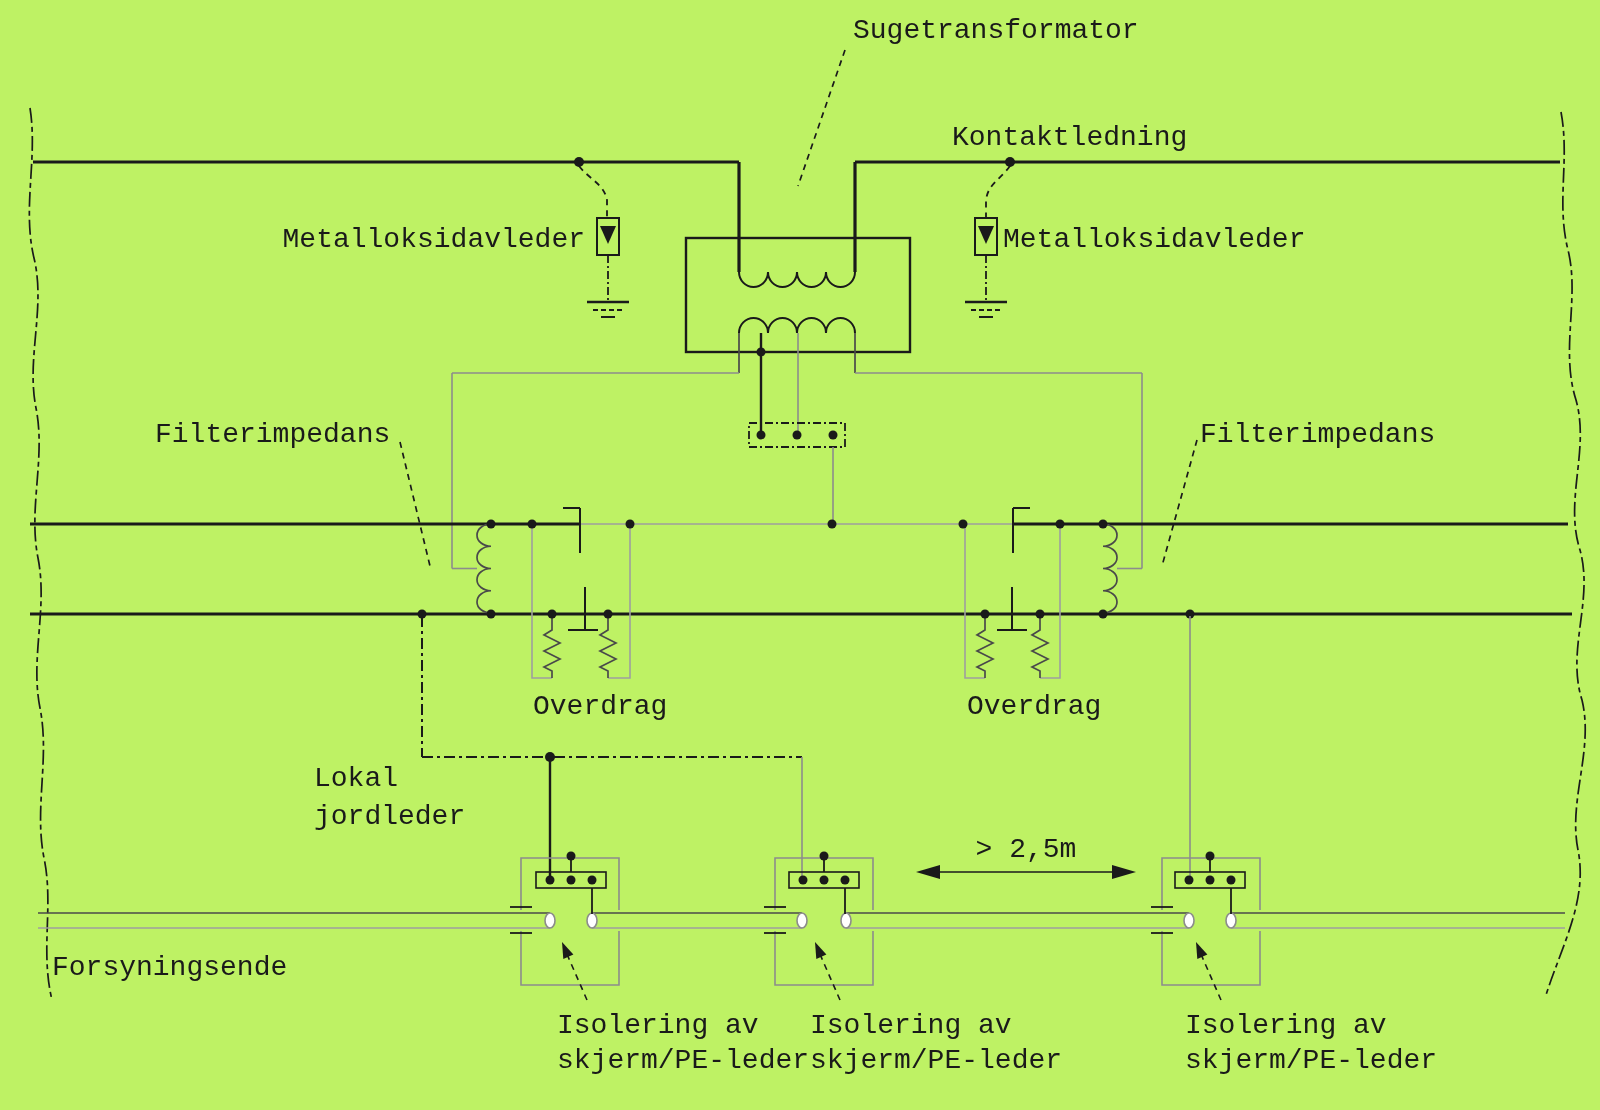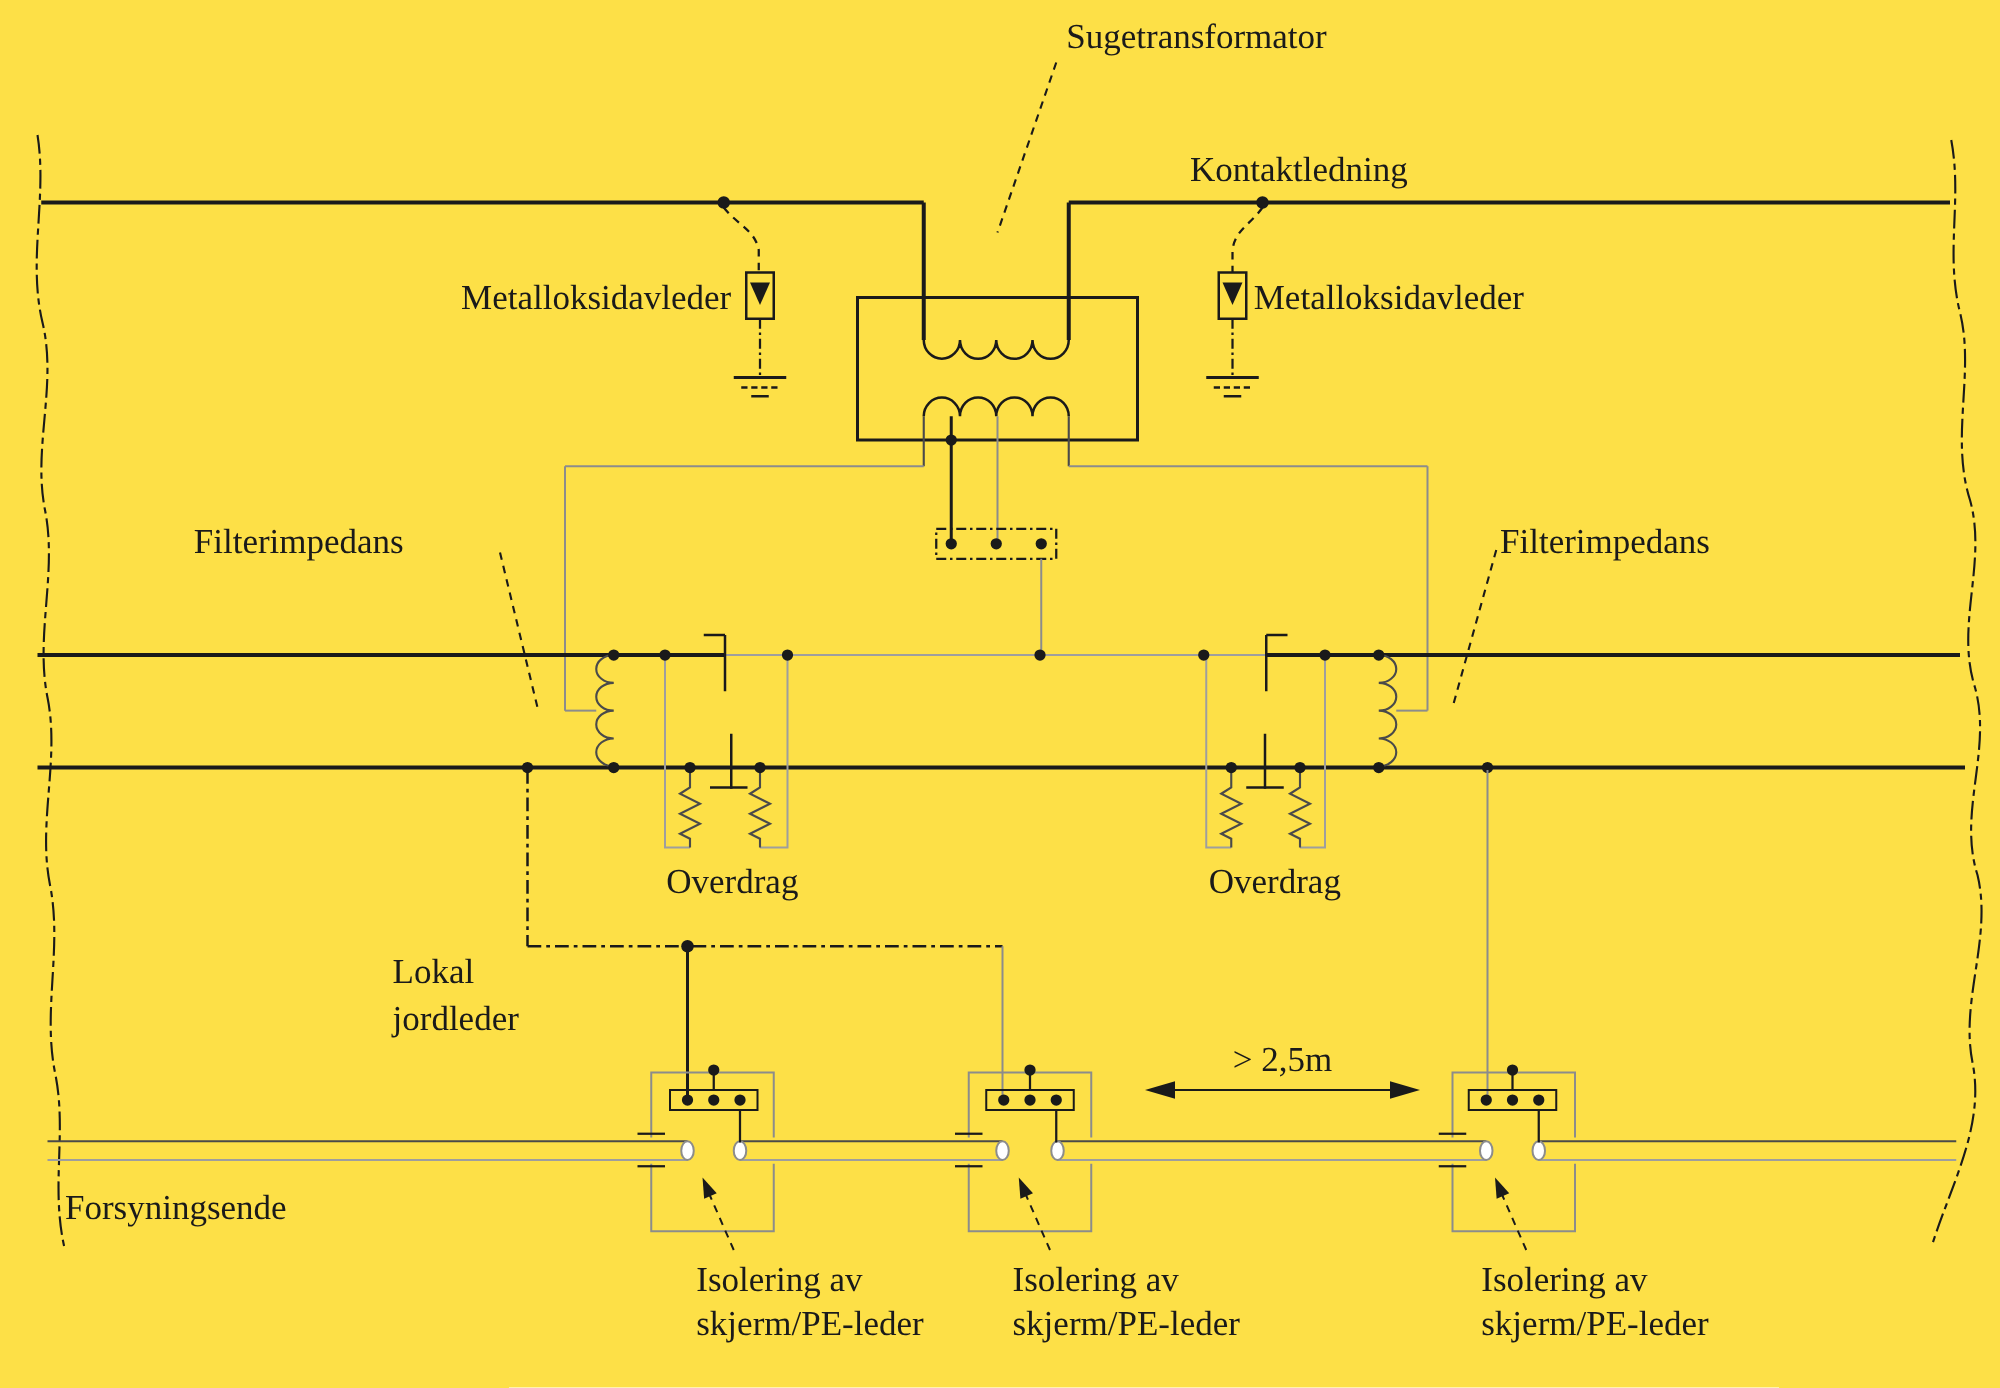--- a/index.html
+++ b/index.html
@@ -1,17 +1,17 @@
 <!DOCTYPE html>
 <html><head>
 <meta charset="utf-8">
 <style>
   html,body{margin:0;padding:0;background:#fff;}
-  #stage{position:relative;width:1600px;height:1110px;background:#fde047;
-         font-family:Liberation Serif, serif;}
+  #stage{position:relative;width:1600px;height:1110px;background:#bef264;
+         font-family:Liberation Mono, monospace;}
   svg{position:absolute;left:0;top:0;}
   
   .ink     {stroke:#1a1a1a;fill:none;}
   .thick   {stroke-width:3.2;}
   .med     {stroke-width:2.4;}
   .thin    {stroke-width:1.8;}
   .gray    {stroke:#8c8c8c;fill:none;stroke-width:1.6;}
   .lgray   {stroke:#9e9e9e;fill:none;stroke-width:1.6;}
   .dkthin  {stroke:#4a4a4a;fill:none;stroke-width:1.7;}
   .dashed  {stroke-dasharray:6 5;}

